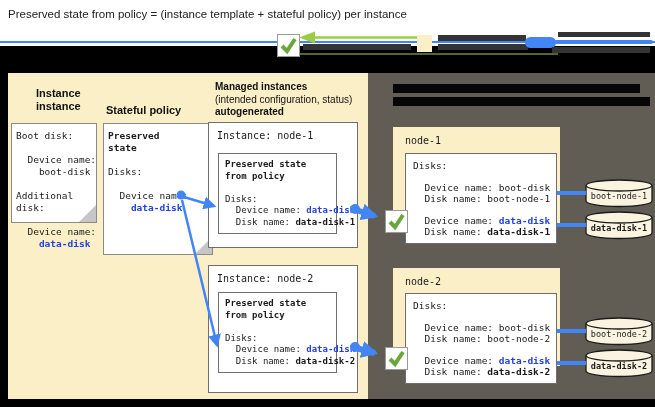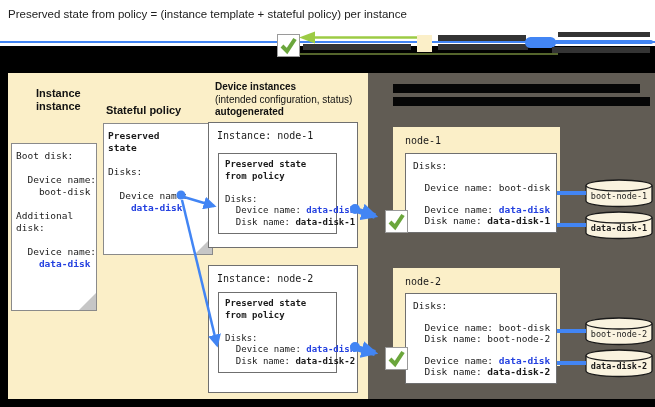--- a/index.html
+++ b/index.html
@@ -77,26 +77,26 @@
 
 <div class="abs panel-beige"></div>
 
 <div class="abs panel-dark"></div>
 <div class="abs headerbar" style="left:393px;top:84px;width:247px;height:9px;"></div>
 <div class="abs headerbar" style="left:393px;top:97px;width:257px;height:9px;"></div>
 
 <div class="abs sec-label" style="left:36px;top:87px;width:62px;">Instance instance</div>
 <div class="abs sec-label" style="left:106px;top:104px;width:100px;">Stateful policy</div>
 <div class="abs mi-head" style="left:215px;top:81px;">
-  <div class="b">Device instances</div>
+  <div class="b">Managed instances</div>
   <div>(intended configuration, status)</div>
   <div class="b">autogenerated</div>
 </div>
 
-<div class="abs doc" style="left:11px;top:123px;width:86px;height:168px;margin-top:20px;">
+<div class="abs doc" style="left:11px;top:123px;width:86px;height:100px;">
   <div class="fold"></div>
 <div class="ln"><span>Boot disk:</span></div>
     <div class="ln"><span></span>&nbsp;</div>
     <div class="ln"><span>  Device name:</span></div>
     <div class="ln"><span>    boot-disk</span></div>
     <div class="ln"><span></span>&nbsp;</div>
     <div class="ln"><span>Additional</span></div>
     <div class="ln"><span>disk:</span></div>
     <div class="ln"><span></span>&nbsp;</div>
     <div class="ln"><span>  Device name:</span></div>
@@ -137,20 +137,21 @@
       <div class="ln"><span>  Disk name: </span><span class="b">data-disk-2</span></div>
     </div>
 </div>
 
 <div class="abs node-box" style="left:393px;top:127px;width:167px;height:96px;">
   <div class="node-title">node-1</div>
   <div class="inner-box inner-node">
       <div class="ln"><span>Disks:</span></div>
       <div class="ln"><span></span>&nbsp;</div>
       <div class="ln"><span>  Device name: </span><span>boot-disk</span></div>
+      <div class="ln"><span>  Disk name: </span><span>boot-node-1</span></div>
       <div class="ln"><span></span>&nbsp;</div>
       <div class="ln"><span>  Device name: </span><span class="bb">data-disk</span></div>
       <div class="ln"><span>  Disk name: </span><span class="b">data-disk-1</span></div>
     </div>
 </div>
 
 <div class="abs node-box" style="left:393px;top:268px;width:167px;height:98px;">
   <div class="node-title">node-2</div>
   <div class="inner-box inner-node" style="top:25px;">
       <div class="ln"><span>Disks:</span></div>

